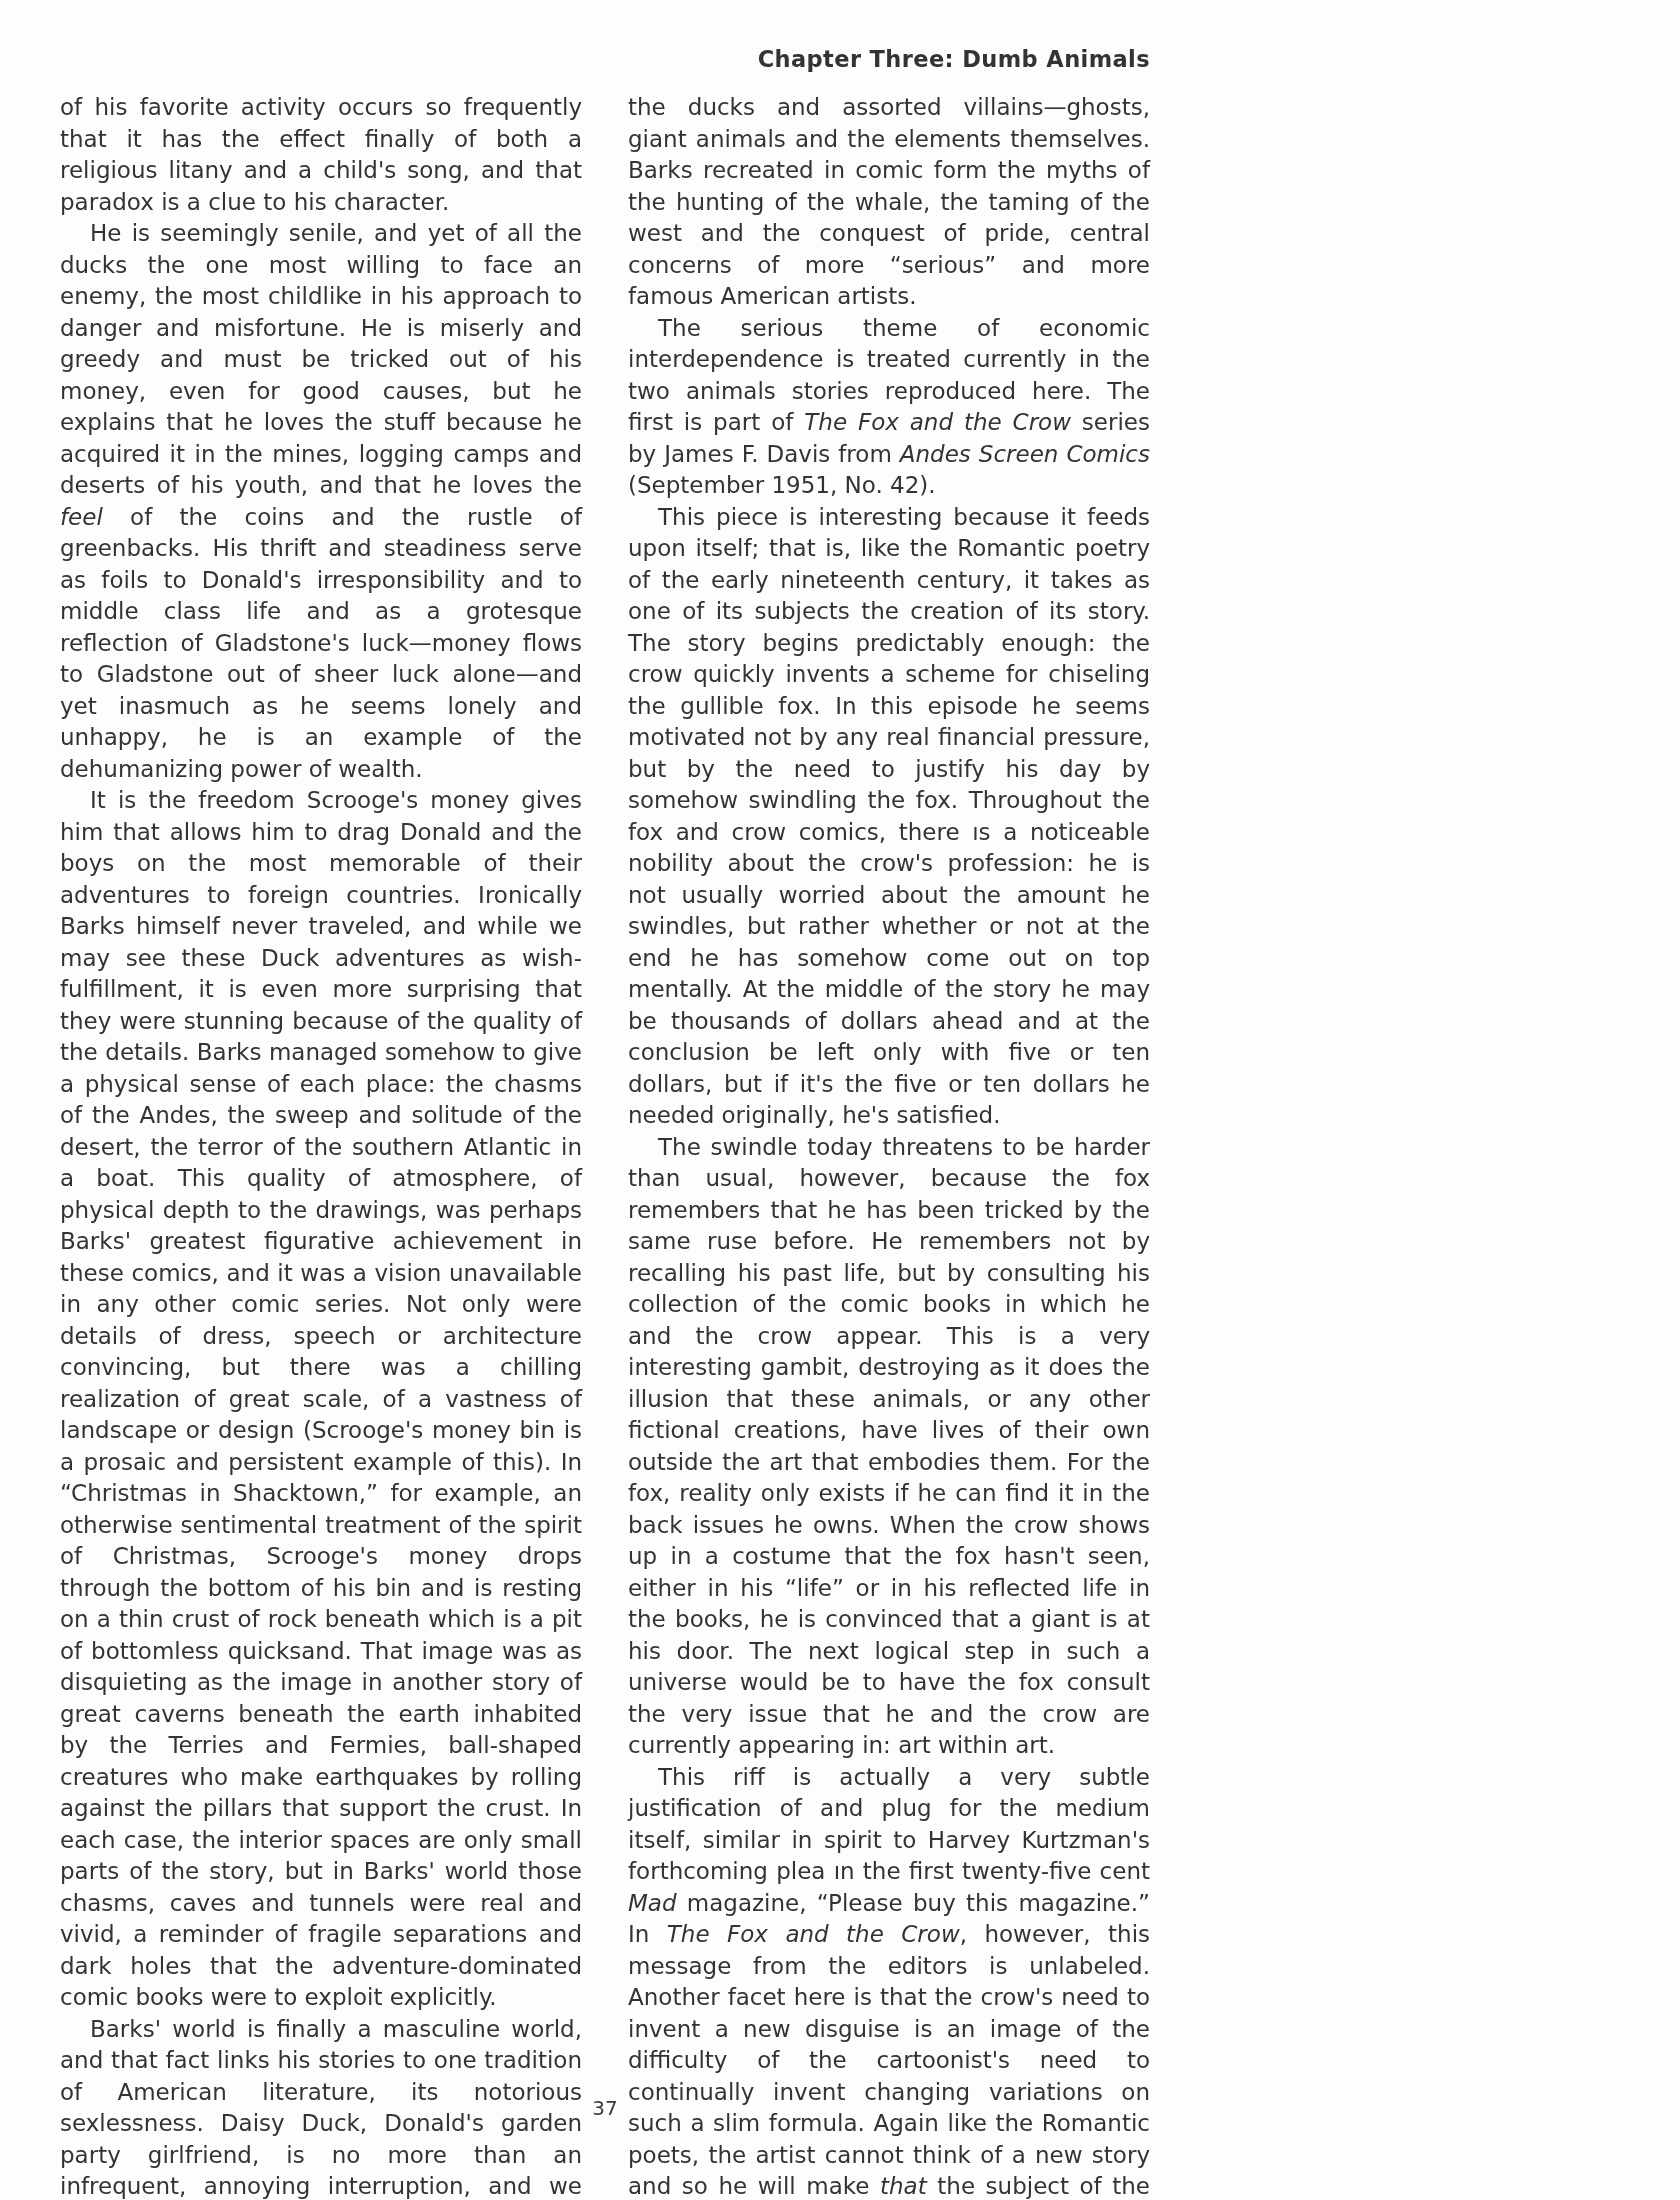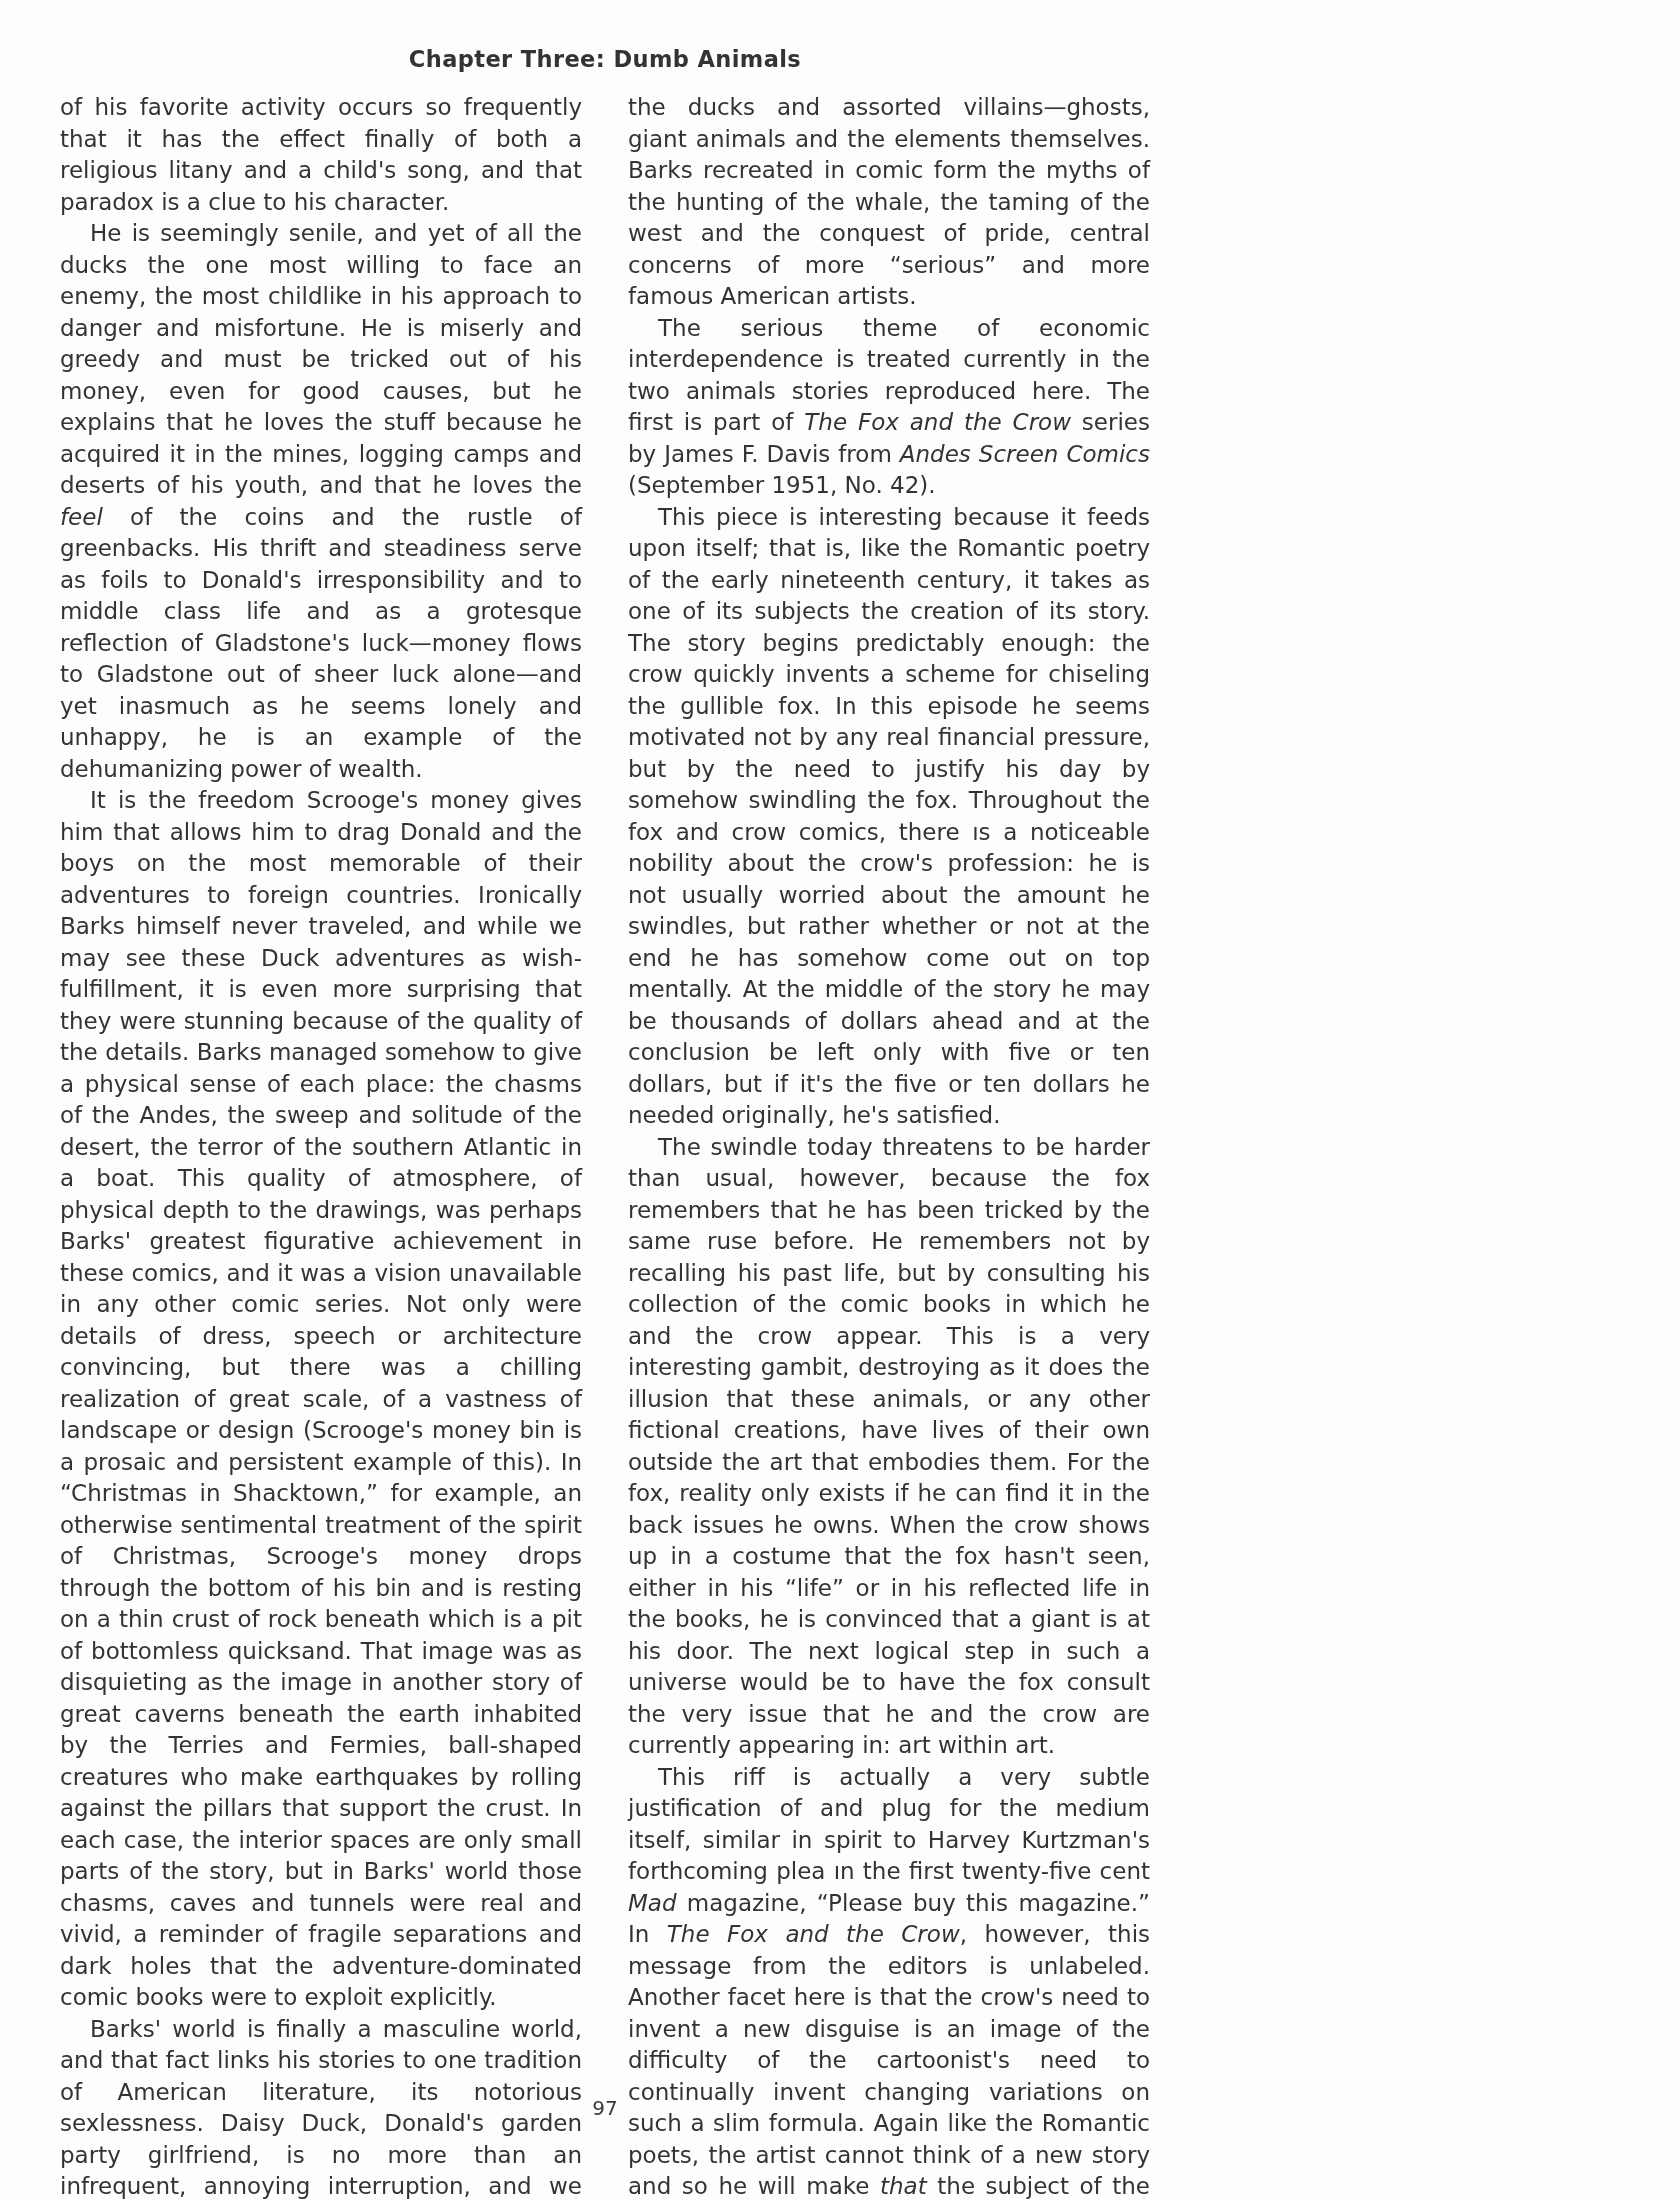--- a/index.html
+++ b/index.html
@@ -27,21 +27,21 @@
 
   .page-inner {
     position: absolute;
     left: 60px;
     top: 0;
     width: 1090px;
     height: 2200px;
   }
 
   .running-head {
-    text-align: center;
+    text-align: right;
     font-size: 22.5px;
     font-weight: bold;
     letter-spacing: 0.4px;
     color: #333333;
     padding-top: 46px;
     margin: 0;
     width: 1090px;
   }
 
   .columns {
@@ -105,16 +105,16 @@
         </div>
       <div class="col" id="right-col">
           <p class="noindent">the ducks and assorted villains—ghosts, giant animals and the elements themselves. Barks recreated in comic form the myths of the hunting of the whale, the taming of the west and the conquest of pride, central concerns of more “serious” and more famous American artists.</p>
           <p><span>The serious theme of economic interdependence is treated currently in the two animals stories reproduced here. The first is part of </span><i>The Fox and the Crow</i><span> series by James F. Davis from </span><i>Andes Screen Comics</i><span> (September 1951, No. 42).</span></p>
           <p>This piece is interesting because it feeds upon itself; that is, like the Romantic poetry of the early nineteenth century, it takes as one of its subjects the creation of its story. The story begins predictably enough: the crow quickly invents a scheme for chiseling the gullible fox. In this episode he seems motivated not by any real financial pressure, but by the need to justify his day by somehow swindling the fox. Throughout the fox and crow comics, there ıs a noticeable nobility about the crow's profession: he is not usually worried about the amount he swindles, but rather whether or not at the end he has somehow come out on top mentally. At the middle of the story he may be thousands of dollars ahead and at the conclusion be left only with five or ten dollars, but if it's the five or ten dollars he needed originally, he's satisfied.</p>
           <p>The swindle today threatens to be harder than usual, however, because the fox remembers that he has been tricked by the same ruse before. He remembers not by recalling his past life, but by consulting his collection of the comic books in which he and the crow appear. This is a very interesting gambit, destroying as it does the illusion that these animals, or any other fictional creations, have lives of their own outside the art that embodies them. For the fox, reality only exists if he can find it in the back issues he owns. When the crow shows up in a costume that the fox hasn't seen, either in his “life” or in his reflected life in the books, he is convinced that a giant is at his door. The next logical step in such a universe would be to have the fox consult the very issue that he and the crow are currently appearing in: art within art.</p>
           <p><span>This riff is actually a very subtle justification of and plug for the medium itself, similar in spirit to Harvey Kurtzman's forthcoming plea ın the first twenty-five cent </span><i>Mad</i><span> magazine, “Please buy this magazine.” In </span><i>The Fox and the Crow</i><span>, however, this message from the editors is unlabeled. Another facet here is that the crow's need to invent a new disguise is an image of the difficulty of the cartoonist's need to continually invent changing variations on such a slim formula. Again like the Romantic poets, the artist cannot think of a new story and so he will make </span><i>that</i><span> the subject of the piece.</span></p>
         </div>
     </div>
 
-    <div class="folio">97</div>
+    <div class="folio">37</div>
 
   </div>
 </div>
 
 </body></html>

